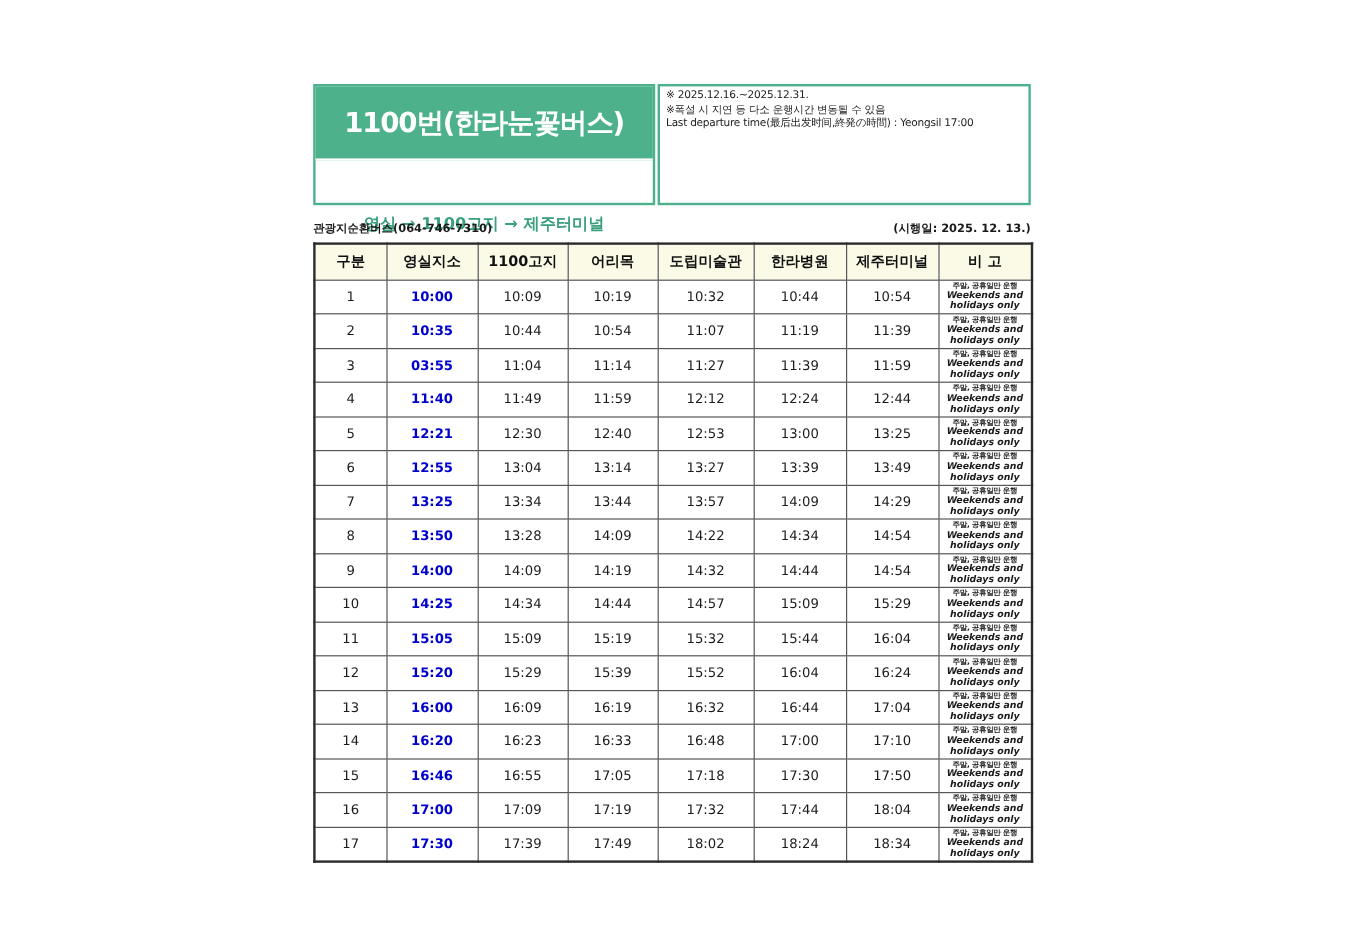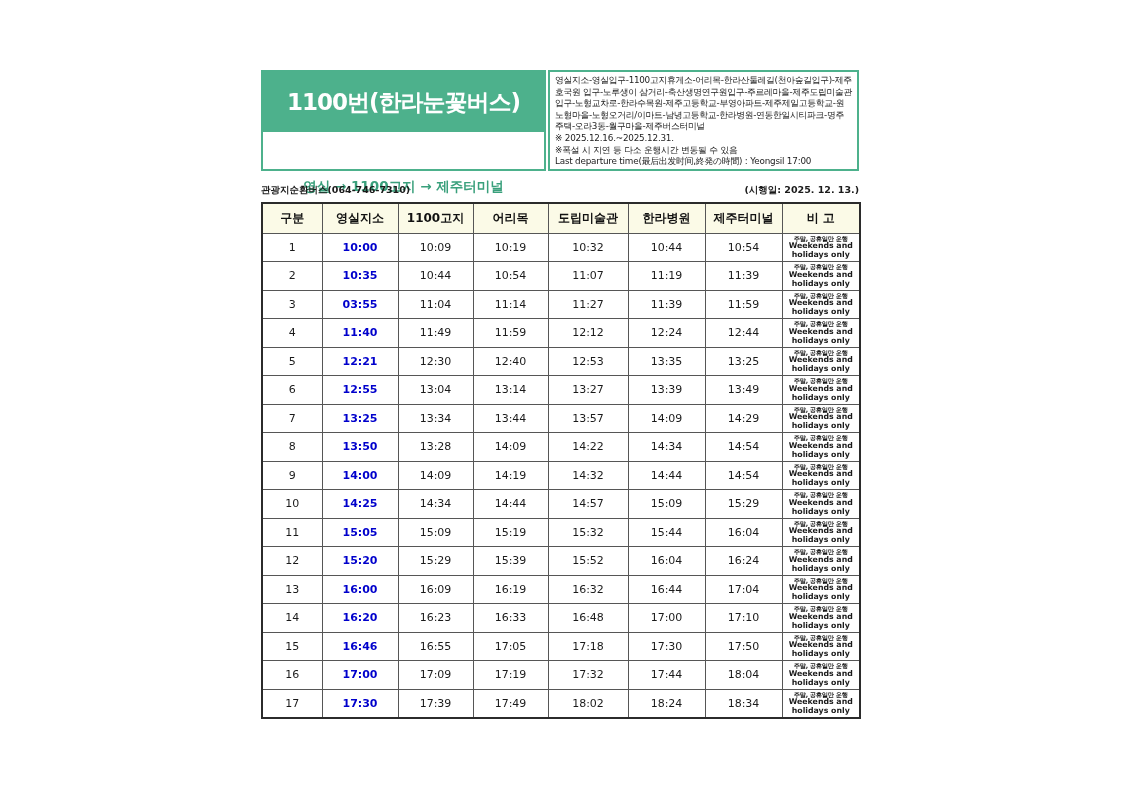--- a/index.html
+++ b/index.html
@@ -52,34 +52,33 @@
     overflow:hidden;
   }
   table.timetable th {
     height:30px; background:#fbfae7; font-size:12px; font-weight:600; color:#111;
   }
   table.timetable td { height:28.5px; font-size:11px; background:#ffffff; }
   td.no-cell { background:#eef1df; }
   td.depart-cell { color:#0000cc; font-weight:bold; }
   td.note-cell { padding:1px 0; }
   .note-kr { font-size:6.3px; font-weight:bold; line-height:7.5px; letter-spacing:-0.3px; }
-  .note-en { font-size:7.8px; font-weight:bold; line-height:8.6px; }
+  .note-en { font-size:7.8px; font-weight:bold; line-height:8.6px;font-style:italic; }
 </style>
 </head>
 <body>
 
 <div class="sheet">
 
   <div class="header-block">
     <div class="title-box">
       <div class="title-green">1100번(한라눈꽃버스)</div>
       <div class="title-summary">영실 → 1100고지 → 제주터미널</div>
     </div>
     <div class="info-box">
-      <div class="desc">영실지소-영실입구-1100고지휴게소-어리목-한라산둘레길(천아숲길입구)-제주호국원 입구-노루생이 삼거리-축산생명연구원입구-주르레마을-제주도립미술관입구-노형교차로-한라수목원-제주고등학교-부영아파트-제주제일고등학교-원노형마을-노형오거리/이마트-남녕고등학교-한라병원-연동한일시티파크-명주주택-오라3동-월구마을-제주버스터미널</div>
       <div class="note">※ 2025.12.16.~2025.12.31.</div>
       <div class="note">※폭설 시 지연 등 다소 운행시간 변동될 수 있음</div>
       <div class="note">Last departure time(最后出发时间,終発の時間) : Yeongsil 17:00</div>
     </div>
   </div>
 
   <div class="subheader">
     <span class="op">관광지순환버스(064-746-7310)</span>
     <span class="eff">(시행일: 2025. 12. 13.)</span>
   </div>
@@ -159,21 +158,21 @@
             <div class="note-kr">주말, 공휴일만 운행</div>
             <div class="note-en">Weekends and holidays only</div>
           </td>
         </tr>
         <tr>
           <td class="no-cell">5</td>
           <td class="depart-cell">12:21</td>
           <td>12:30</td>
           <td>12:40</td>
           <td>12:53</td>
-          <td>13:35</td>
+          <td>13:00</td>
           <td>13:25</td>
           <td class="note-cell">
             <div class="note-kr">주말, 공휴일만 운행</div>
             <div class="note-en">Weekends and holidays only</div>
           </td>
         </tr>
         <tr>
           <td class="no-cell">6</td>
           <td class="depart-cell">12:55</td>
           <td>13:04</td>

